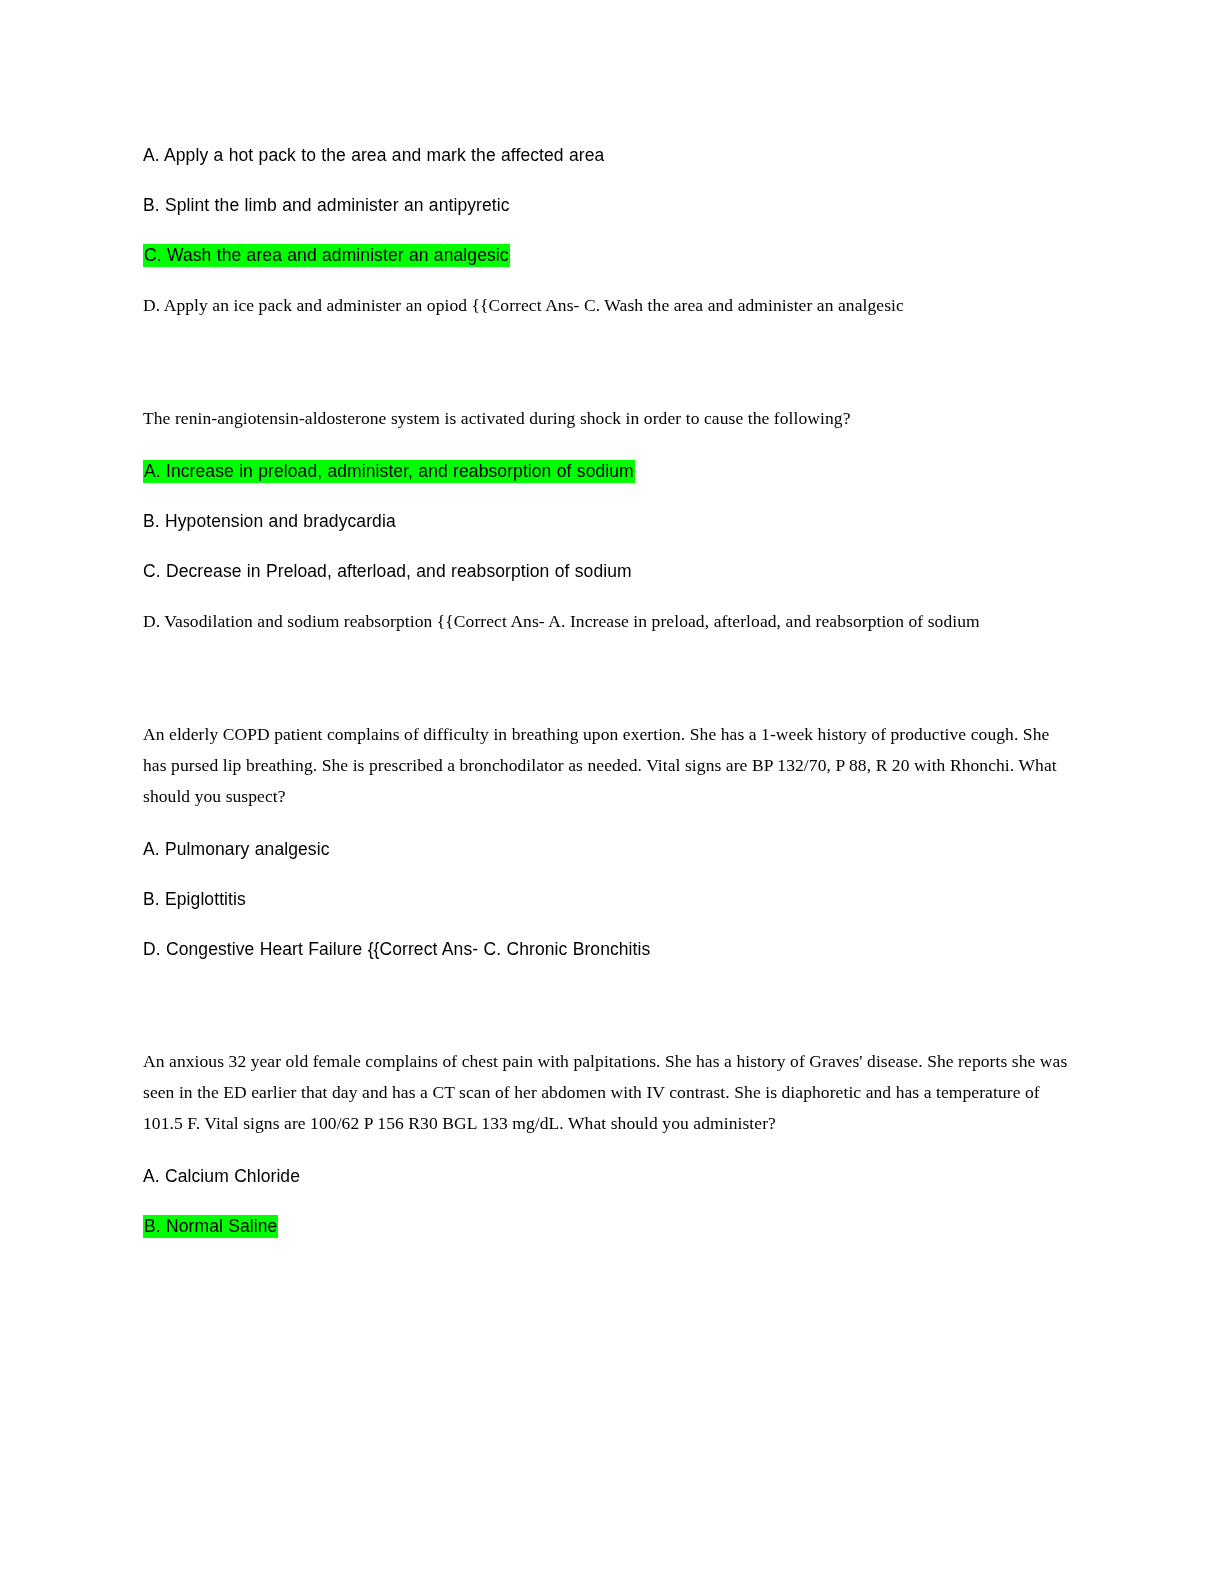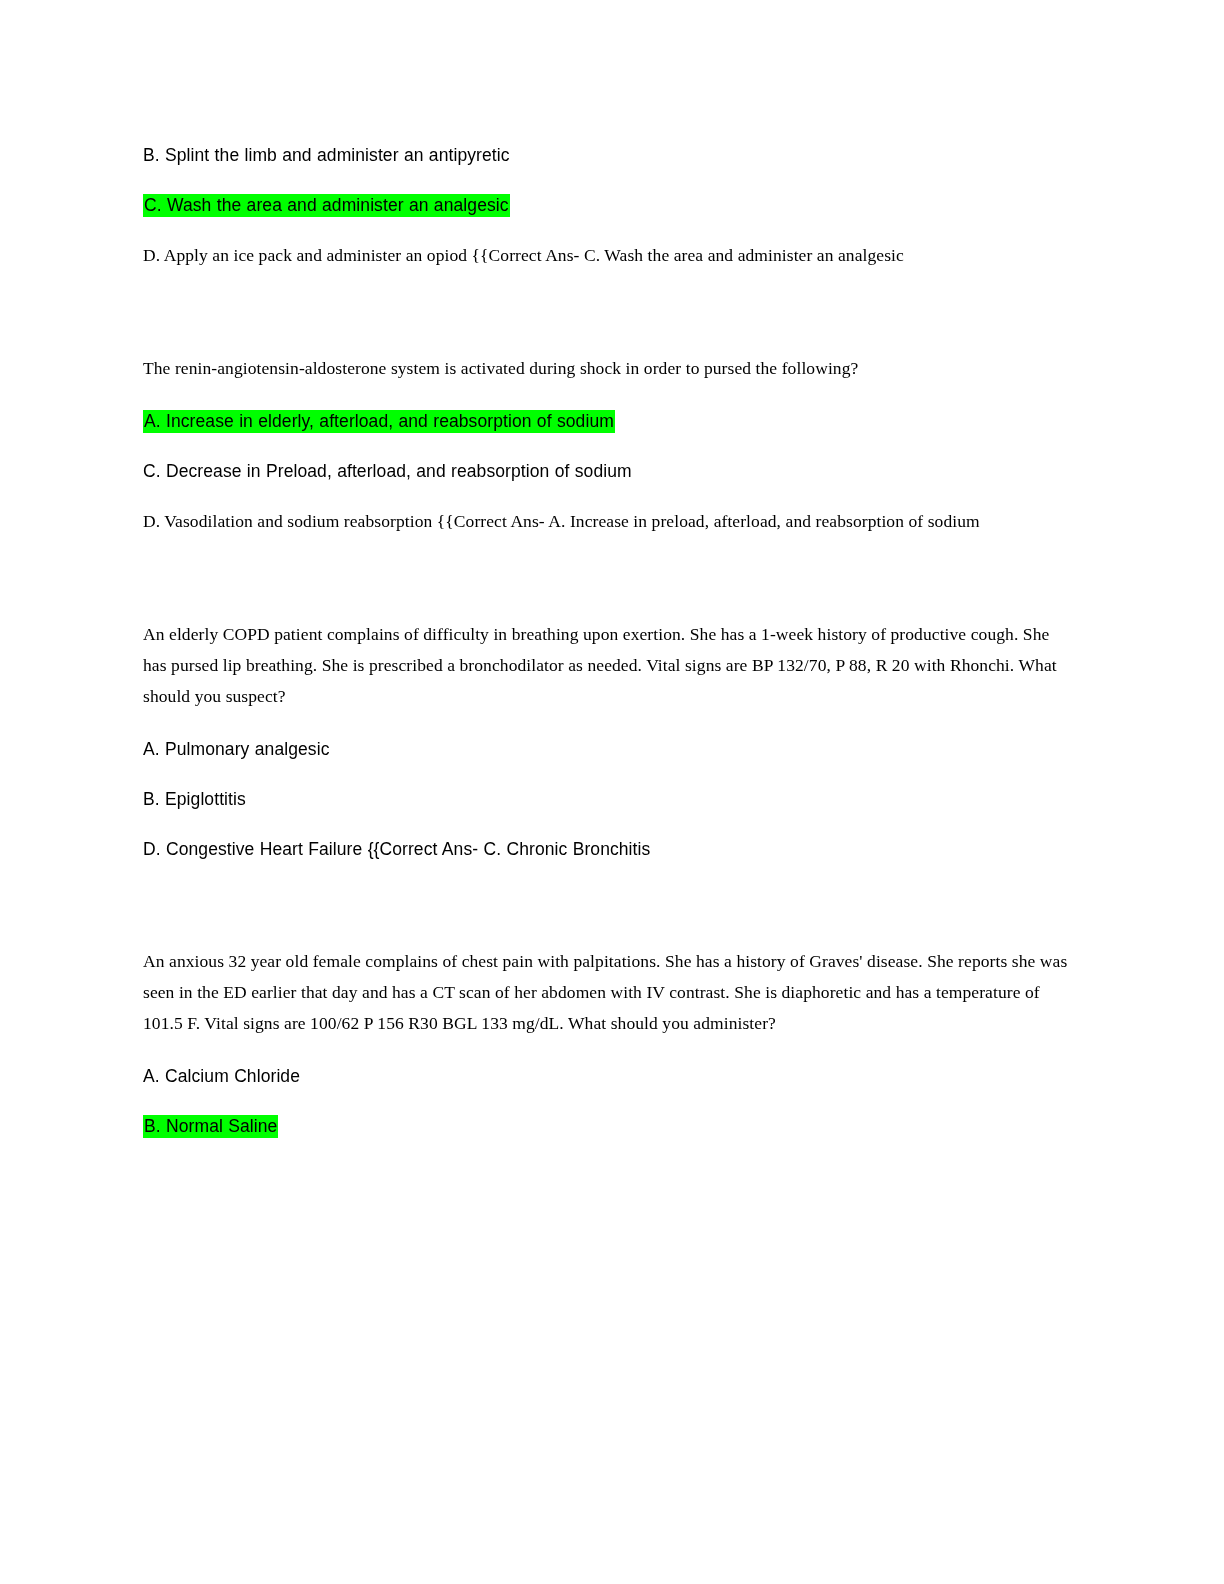--- a/index.html
+++ b/index.html
@@ -57,30 +57,32 @@
   .opt {
     margin-bottom: 20px;
   }
 </style>
 </head>
 <body>
 
 <div class="page">
 
   <div class="block">
+    <p class="line opt"><span>A. Apply a hot pack to the area and mark the affected area</span></p>
     <p class="line opt"><span>B. Splint the limb and administer an antipyretic</span></p>
     <p class="line opt"><span class="hl">C. Wash the area and administer an analgesic</span></p>
     <p class="para opt"><span>D. Apply an ice pack and administer an opiod {{Correct Ans- C. Wash the area and administer an analgesic</span></p>
   </div>
 
   <div class="gap-lg"></div>
 
   <div class="block">
-    <p class="para q-stem">The renin-angiotensin-aldosterone system is activated during shock in order to pursed the following?</p>
-    <p class="line opt"><span class="hl">A. Increase in elderly, afterload, and reabsorption of sodium</span></p>
+    <p class="para q-stem">The renin-angiotensin-aldosterone system is activated during shock in order to cause the following?</p>
+    <p class="line opt"><span class="hl">A. Increase in preload, administer, and reabsorption of sodium</span></p>
+    <p class="line opt"><span>B. Hypotension and bradycardia</span></p>
     <p class="line opt"><span>C. Decrease in Preload, afterload, and reabsorption of sodium</span></p>
     <p class="para opt"><span>D. Vasodilation and sodium reabsorption {{Correct Ans- A. Increase in preload, afterload, and reabsorption of sodium</span></p>
   </div>
 
   <div class="gap-lg"></div>
 
   <div class="block">
     <p class="para q-stem">An elderly COPD patient complains of difficulty in breathing upon exertion. She has a 1-week history of productive cough. She has pursed lip breathing. She is prescribed a bronchodilator as needed. Vital signs are BP 132/70, P 88, R 20 with Rhonchi. What should you suspect?</p>
     <p class="line opt"><span>A. Pulmonary analgesic</span></p>
     <p class="line opt"><span>B. Epiglottitis</span></p>

